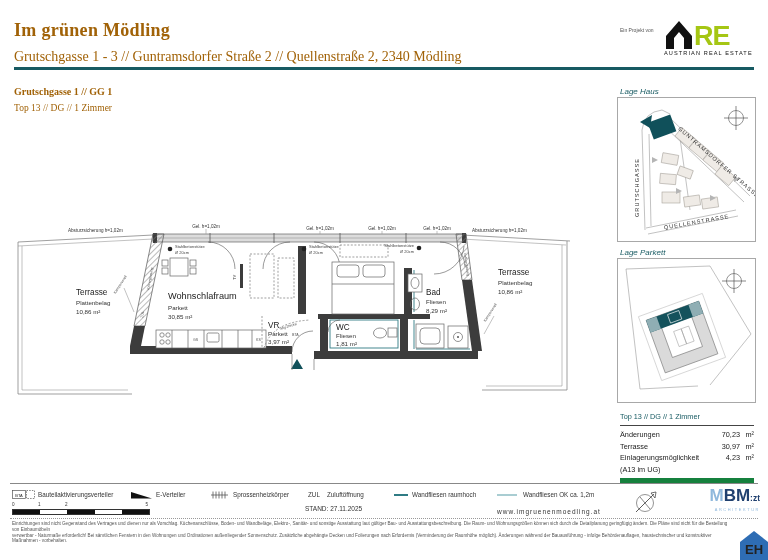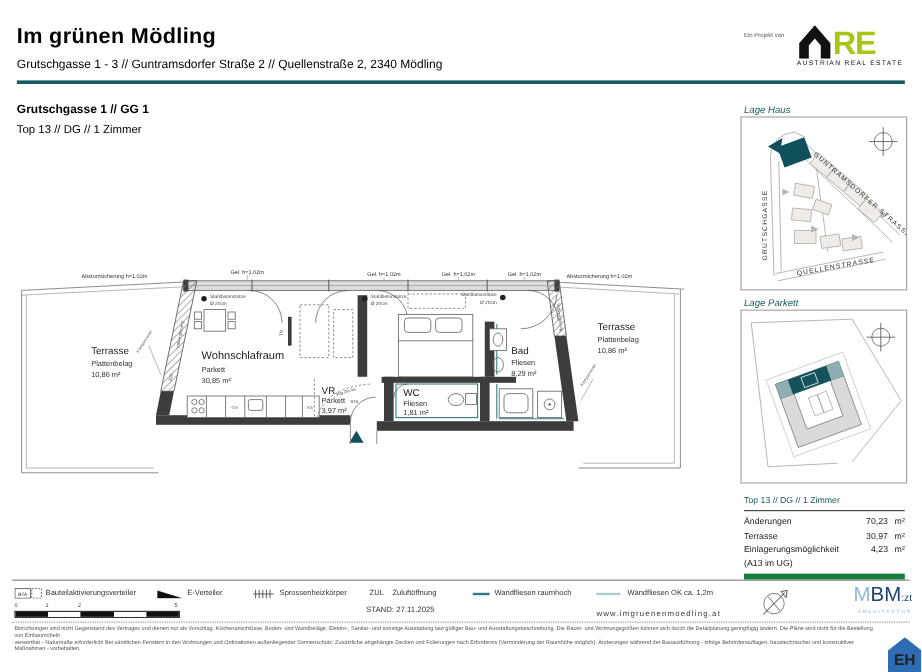--- a/index.html
+++ b/index.html
@@ -1,21 +1,21 @@
 <!DOCTYPE html>
 <html><head>
 <meta charset="utf-8">
 <style>
   html,body{margin:0;padding:0;background:#fff;}
   #page{position:relative;width:768px;height:560px;background:#fff;overflow:hidden;
         font-family:"Liberation Sans",sans-serif;color:#222;}
   .abs{position:absolute;}
-  .teal{color:#000000;}
+  .teal{color:#a16207;font-family:Liberation Serif, serif;}
   #title{left:14px;top:20px;font-size:18px;font-weight:bold;letter-spacing:.3px;}
-  #subtitle{left:14px;top:49px;font-size:10px;}
+  #subtitle{left:14px;top:49px;font-size:14px;}
   #rule{left:14px;top:67px;width:740px;height:3px;background:#175A62;}
   #proj-note{left:620px;top:27px;font-size:5px;color:#555;}
   #are-logo{left:664px;top:19px;display:flex;align-items:flex-end;}
   #are-re{color:#A5C614;font-size:27px;font-weight:bold;line-height:26px;letter-spacing:-1px;}
   #are-caption{left:664px;top:50px;font-size:5.6px;letter-spacing:1.1px;color:#111;}
   #unit1{left:14px;top:86px;font-size:10px;font-weight:bold;}
   #unit2{left:14px;top:103px;font-size:9.5px;}
   .maplabel{font-size:8px;color:#175A62;font-style:italic;}
   .mapbox{border:1px solid #A8A8A8;background:#fff;}
   #areas{left:620px;top:412px;width:134px;font-size:7.3px;color:#222;}
@@ -30,21 +30,21 @@
   .lg-label{position:absolute;top:491px;font-size:6.3px;color:#333;}
   .lg-icon{position:absolute;}
   #stand{left:305px;top:505px;font-size:6.5px;color:#333;}
   #website{left:497px;top:508px;font-size:6.5px;letter-spacing:1px;color:#333;}
   #scalebar{left:12px;top:502px;width:136px;height:14px;}
   #scalebar .num{position:absolute;top:0;font-size:4.6px;color:#333;}
   #scalebar .bar{position:absolute;top:7px;left:0;width:136px;height:4px;border:0.5px solid #333;display:flex;}
   #scalebar .bar div{height:100%;}
   #fineprint{left:12px;top:521px;width:718px;font-size:4.6px;line-height:5.8px;color:#555;}
   #mbm{left:686px;top:487px;width:74px;text-align:right;}
-  #mbm .big{font-size:17px;font-weight:normal;line-height:18px;}
+  #mbm .big{font-size:17px;font-weight:bold;line-height:18px;}
   #mbm .cap{font-size:3.9px;letter-spacing:1.6px;color:#8FB8DC;}
   svg text{font-family:"Liberation Sans",sans-serif;fill:#222;}
   .room-name{font-size:8.2px;}
   .room-name-lg{font-size:9.2px;}
   .room-sub{font-size:6.2px;fill:#333;}
   .ann{font-size:4.6px;fill:#333;}
   .ann-sm{font-size:4px;fill:#444;}
   .ann-xs{font-size:3.6px;fill:#555;}
   .thin{stroke:#777;stroke-width:.7;fill:none;}
   .thin2{stroke:#999;stroke-width:.6;fill:none;}

